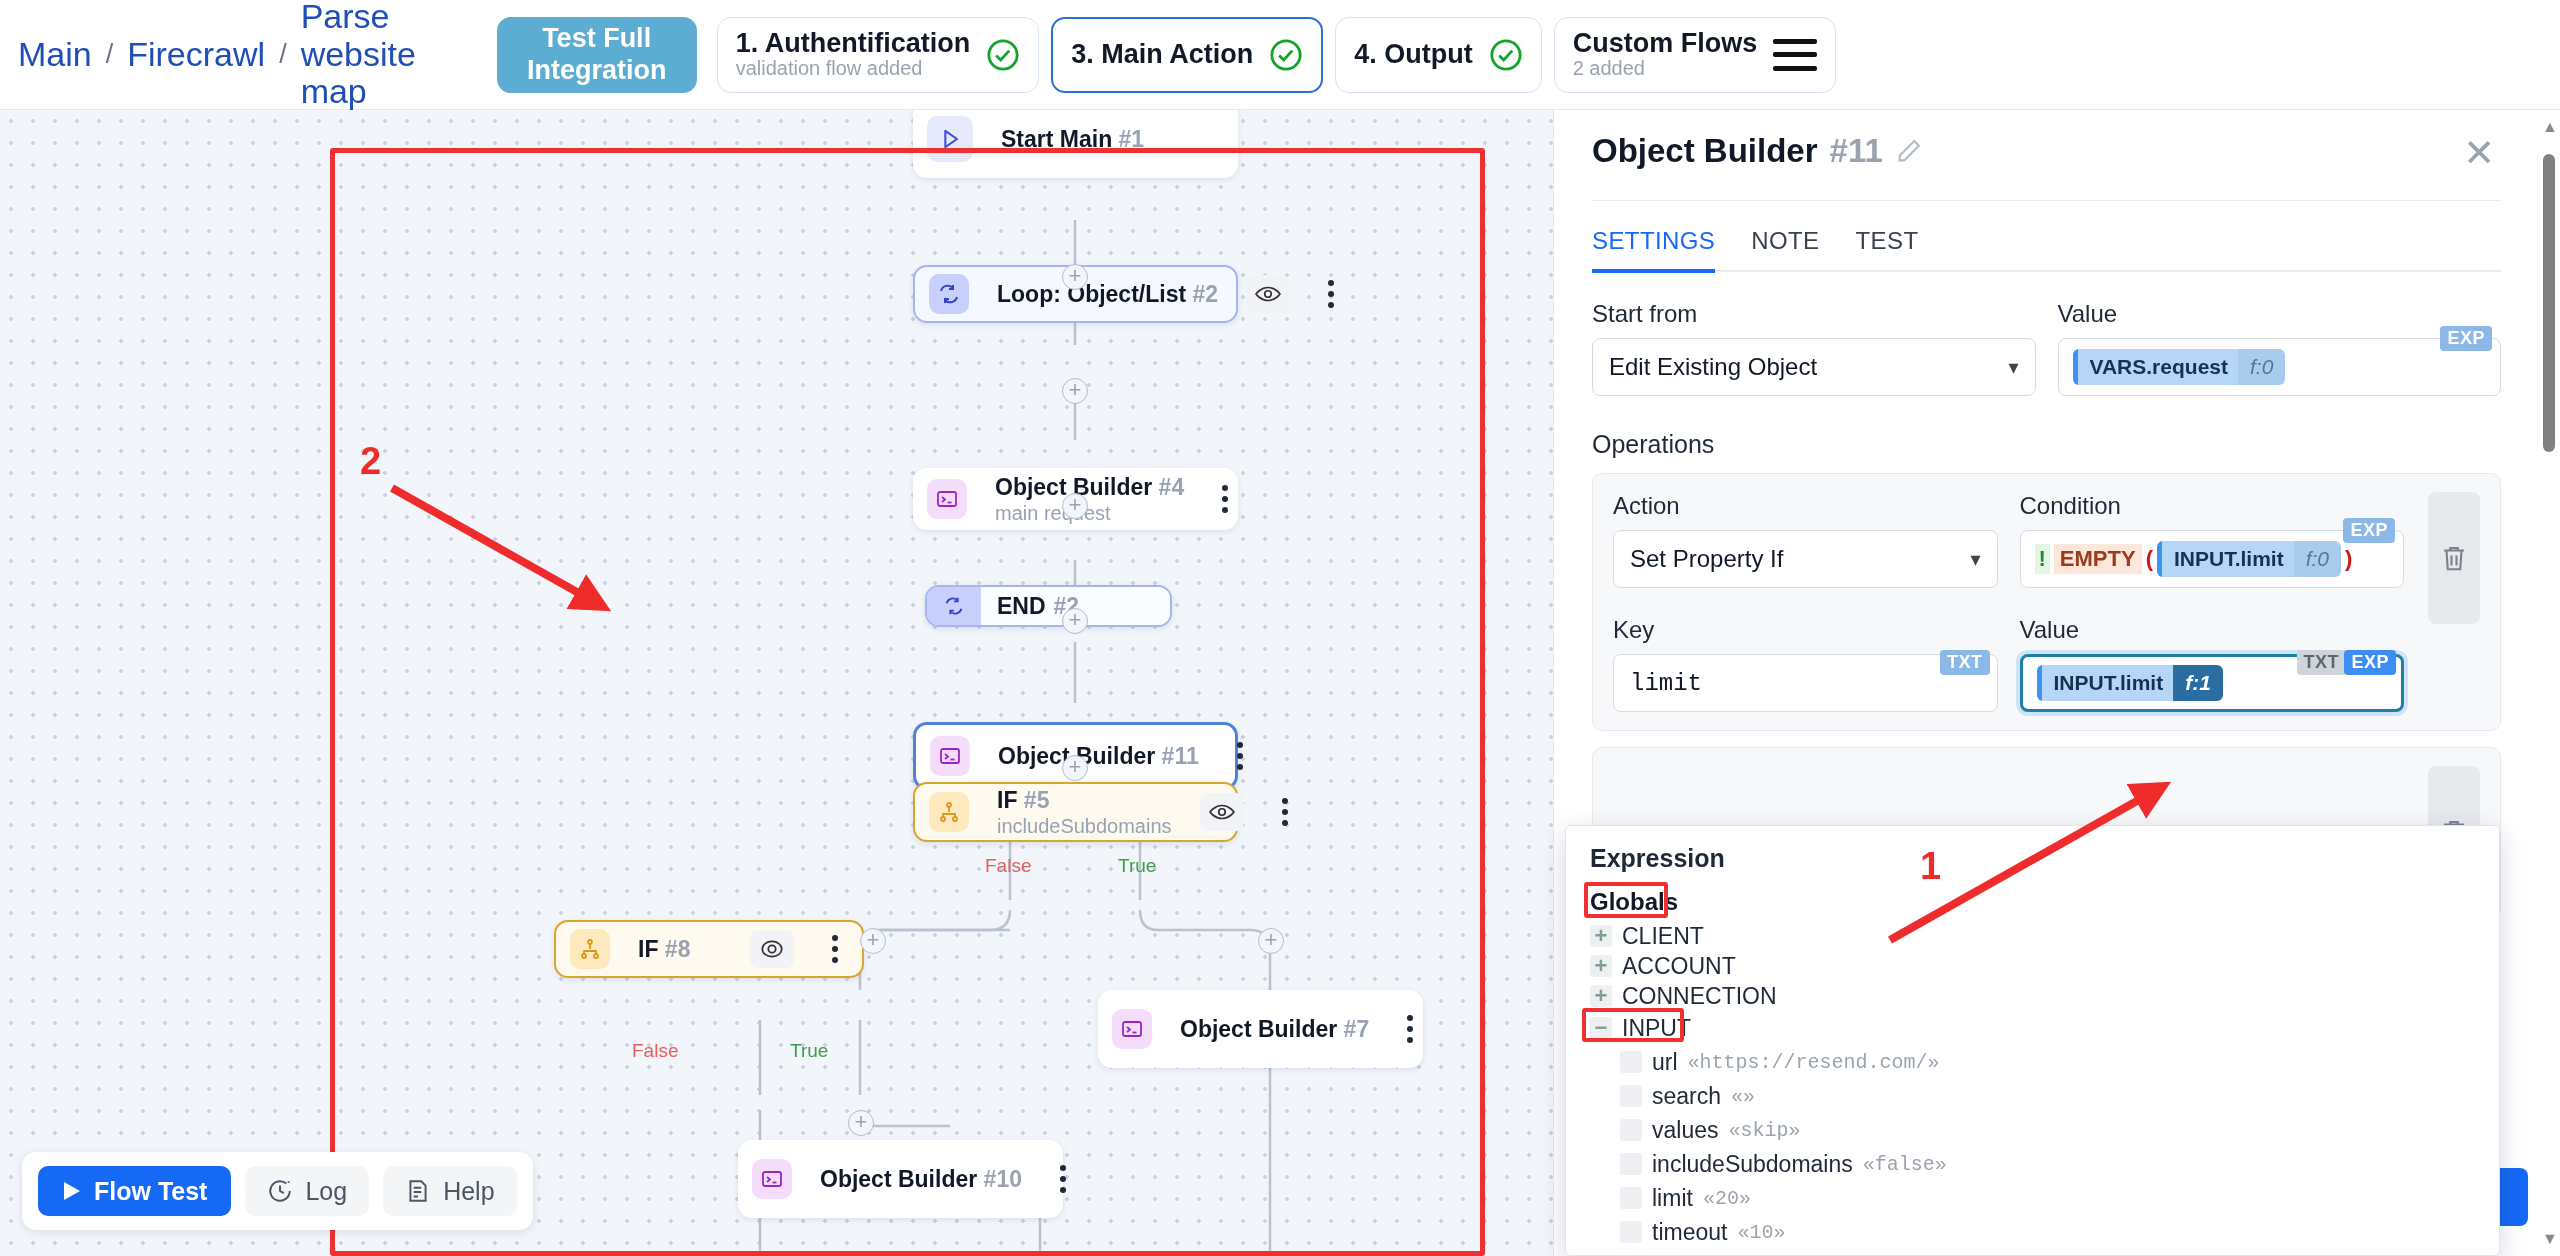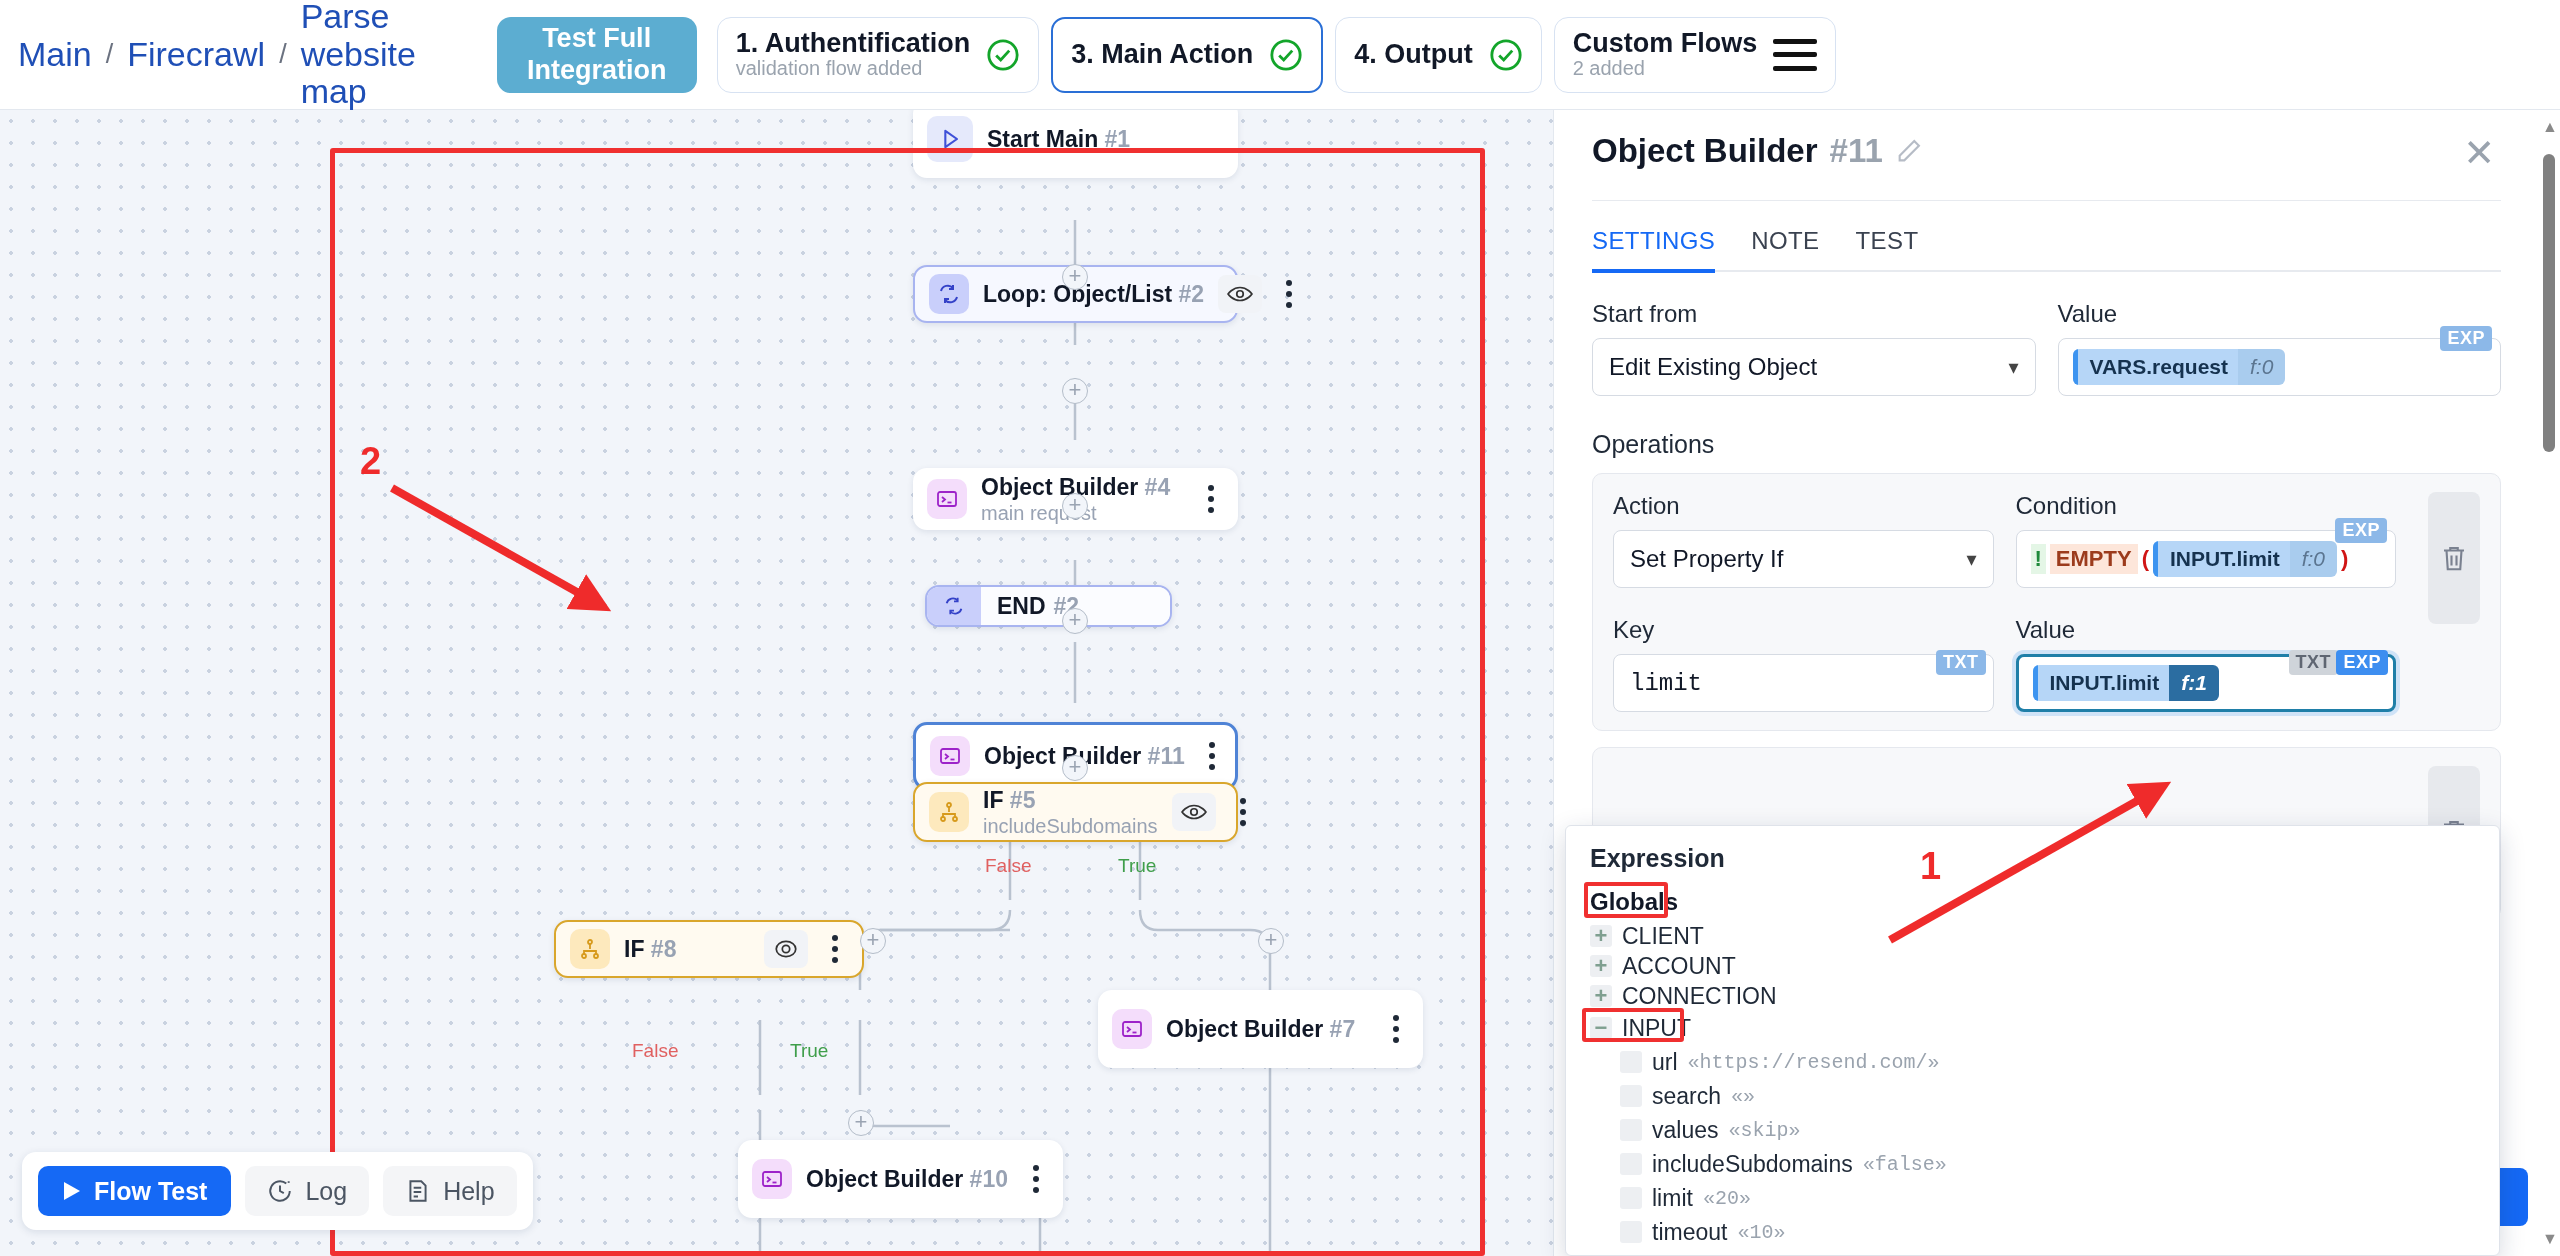--- a/index.html
+++ b/index.html
@@ -56,21 +56,21 @@
   .canvas {
     position: absolute; left: 0; top: 110px; width: 1553px; height: 1146px;
     background-color: #f2f5fa;
     background-image: radial-gradient(#c9d2e0 1.6px, transparent 1.6px);
     background-size: 22px 22px;
     overflow: hidden;
   }
   .node {
     position: absolute; background: #fff; border-radius: 14px;
     box-shadow: 0 2px 6px rgba(20,40,80,.10);
-    display: flex; align-items: center; padding: 0 14px; gap: 14px; cursor: pointer;
+    display: flex; align-items: center; padding: 0 14px; gap: 28px; cursor: pointer;
   }
   .node .ic {
     width: 46px; height: 46px; border-radius: 10px; flex: 0 0 auto;
     display: flex; align-items: center; justify-content: center;
   }
   .ic.play { background: #e5e9fb; color: #3f51d8; }
   .ic.loop { background: #c9cffb; color: #3442c8; }
   .ic.obj  { background: #f4ddfb; color: #9d23c9; }
   .ic.iff  { background: #fde9bd; color: #d79a1c; }
   .node .labels { display: flex; flex-direction: column; flex: 1 1 auto; }
@@ -174,21 +174,21 @@
     background: #8cb8e8; border-radius: 4px; padding: 2px 7px; letter-spacing: .5px;
   }
   .badge.exp { right: 8px; }
   .badge.txt { right: 8px; background: #8cb8e8; }
   .badge.txt-grey { background: #cfd4da; color: #5f6672; }
   .badge.exp-strong { background: #3d8ef0; }
 
   .sec-title { font-size: 25px; color: #1f2937; margin-top: 34px; }
   .opcard {
     margin-top: 14px; background: #f7f8fa; border: 1px solid #e5e8ee; border-radius: 10px;
-    padding: 18px 20px; display: flex; gap: 32px; align-items: flex-start;
+    padding: 18px 20px; display: flex; gap: 24px; align-items: flex-start;
   }
   .opbody { flex: 1; }
   .trash {
     width: 52px; height: 132px; border-radius: 8px; background: #e7e9ed;
     display: flex; align-items: center; justify-content: center; cursor: pointer; flex: 0 0 auto;
   }
   .opcard2 { margin-top: 16px; min-height: 172px; }
   .cond {
     height: 58px; border: 1px solid #d6dbe3; border-radius: 8px; background: #fff;
     display: flex; align-items: center; padding: 0 14px; gap: 4px; font-size: 22px; position: relative;

